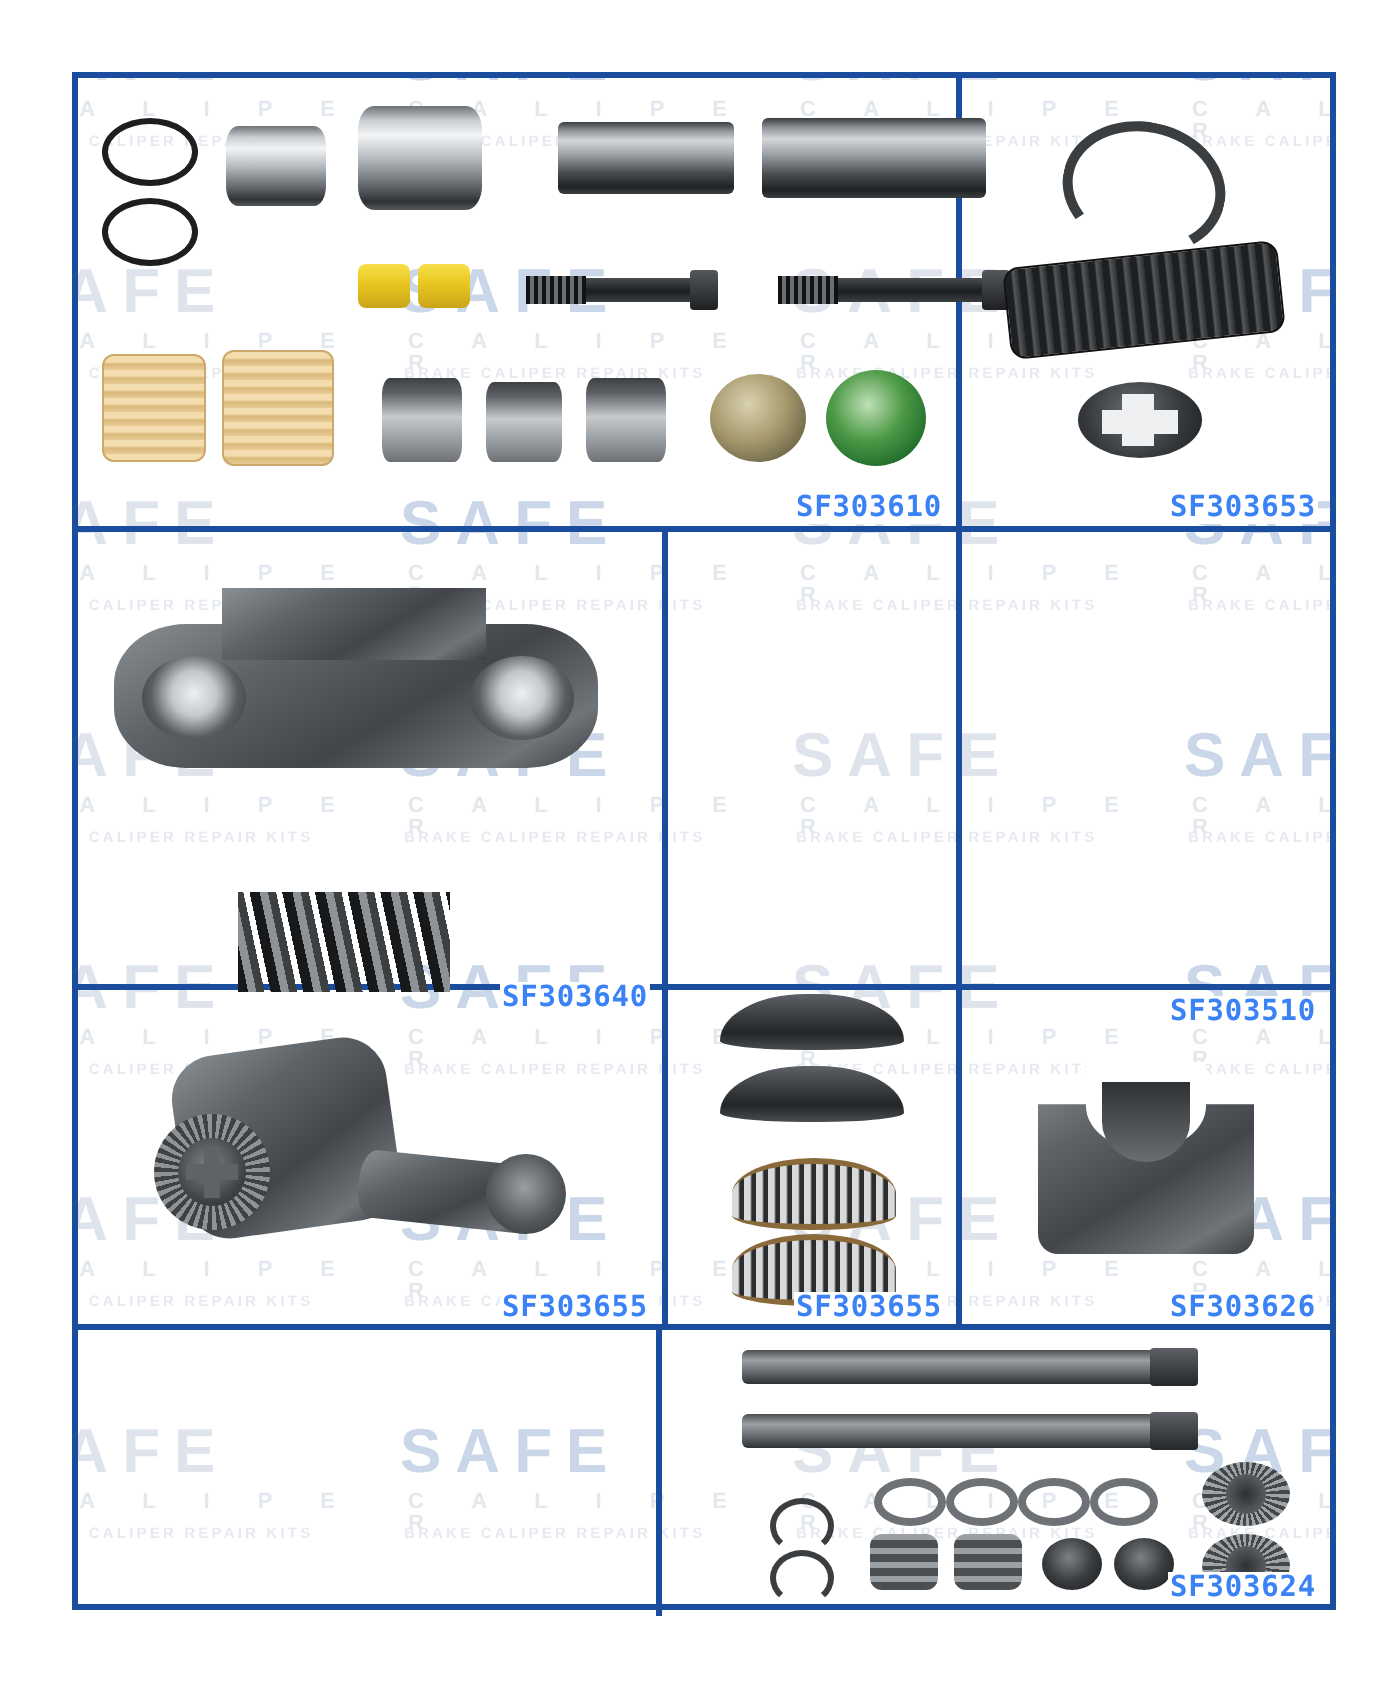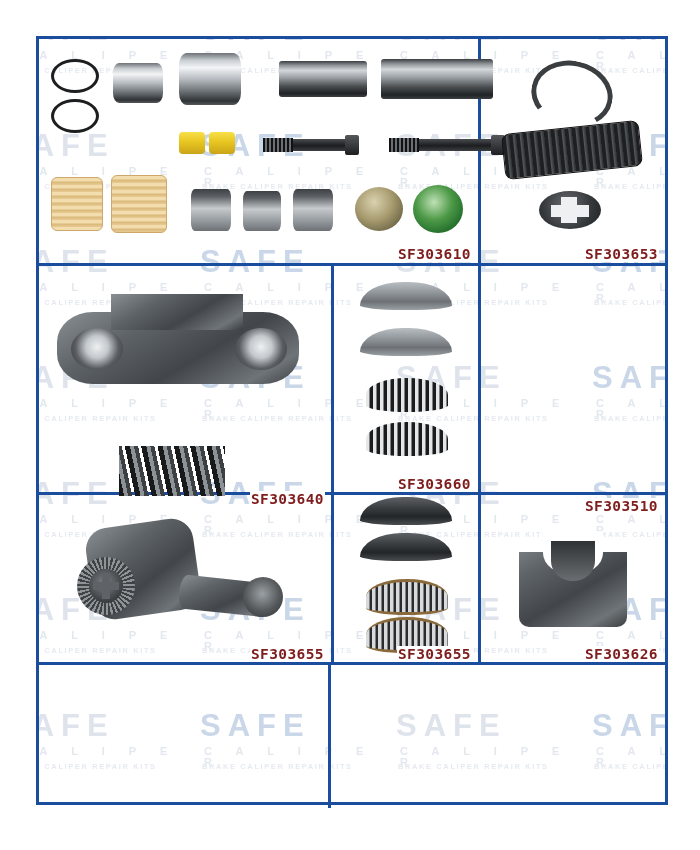--- a/index.html
+++ b/index.html
@@ -30,21 +30,21 @@
 
   
   .grid{position:absolute;left:36px;top:36px;width:632px;height:769px;
         box-sizing:border-box;border:3px solid #1a4d9e;}
   .rule-h{position:absolute;background:#1a4d9e;height:3px;}
   .rule-v{position:absolute;background:#1a4d9e;width:3px;}
 
   .cell{position:absolute;box-sizing:border-box;}
   .code{
     position:absolute;font-family:"DejaVu Sans Mono",monospace;
-    font-size:14.5px;font-weight:700;color:#7f1d1d;letter-spacing:0.4px;
+    font-size:14.5px;font-weight:700;color:#3b82f6;letter-spacing:0.4px;
     background:#ffffff;padding:0 1px;white-space:nowrap;
   }
   .code.br{right:6px;bottom:3px;}
   .code.tr{right:6px;top:3px;}
 
   
   .part{position:absolute;}
 
   
   .cyl{border-radius:3px;}
@@ -280,27 +280,20 @@
 
   <div class="cell" style="left:39px;top:266px;width:292px;height:244px;">
     <div class="part cast" style="left:18px;top:46px;width:242px;height:72px;border-radius:36px/30px;"></div>
     <div class="part cast" style="left:72px;top:28px;width:132px;height:36px;"></div>
     <div class="part" style="left:32px;top:62px;width:52px;height:42px;border-radius:50%;background:radial-gradient(circle at 50% 45%,#eef0f1 0%,#c3c8cc 32%,#5a5e62 62%,#2e3134 100%);"></div>
     <div class="part" style="left:196px;top:62px;width:52px;height:42px;border-radius:50%;background:radial-gradient(circle at 50% 45%,#eef0f1 0%,#c3c8cc 32%,#5a5e62 62%,#2e3134 100%);"></div>
     <div class="part" style="left:80px;top:180px;width:106px;height:50px;background:repeating-linear-gradient(78deg,#17191b 0 5px,#8d9297 5px 9px,#3c4043 9px 13px,transparent 13px 16px);"></div>
     <span class="code br">SF303640</span>
   </div>
 
-  <div class="cell" style="left:334px;top:266px;width:144px;height:229px;">
-    <div class="part shell-grey" style="left:26px;top:16px;width:92px;height:28px;border-radius:50%/90% 90% 18% 18%;"></div>
-    <div class="part shell-grey" style="left:26px;top:62px;width:92px;height:28px;border-radius:50%/90% 90% 18% 18%;"></div>
-    <div class="part needle" style="left:32px;top:112px;width:82px;height:34px;border-radius:50%/50% 50% 20% 20%;"></div>
-    <div class="part needle" style="left:32px;top:156px;width:82px;height:34px;border-radius:50%/50% 50% 20% 20%;"></div>
-    <span class="code br">SF303660</span>
-  </div>
 
 
   <div class="cell" style="left:39px;top:495px;width:292px;height:170px;">
     <div class="part cast" style="left:50px;top:28px;width:108px;height:92px;border-radius:22px;transform:rotate(-8deg);"></div>
     <div class="part" style="left:38px;top:62px;width:58px;height:58px;border-radius:50%;background:repeating-conic-gradient(#3e4245 0deg 5deg,#8e9398 5deg 10deg);"></div>
     <div class="part" style="left:50px;top:74px;width:34px;height:34px;border-radius:50%;background:radial-gradient(circle at 45% 40%,#7d8186,#3b3e41 70%);"></div>
     <div class="part" style="left:63px;top:78px;width:8px;height:26px;background:#5f6367;"></div>
     <div class="part" style="left:54px;top:87px;width:26px;height:8px;background:#5f6367;"></div>
     <div class="part cast" style="left:140px;top:84px;width:92px;height:34px;border-radius:8px/16px;transform:rotate(6deg);"></div>
     <div class="part" style="left:204px;top:82px;width:40px;height:40px;border-radius:50%;background:radial-gradient(circle at 48% 42%,#9ba0a4 0%,#55595c 55%,#2e3134 100%);"></div>
@@ -319,14 +312,41 @@
     <span class="code tr">SF303510</span>
     <div class="part cast" style="left:38px;top:36px;width:108px;height:96px;
          border-radius:10px;
          clip-path:polygon(0% 22%,26% 22%,30% 0%,70% 0%,74% 22%,100% 22%,100% 100%,0% 100%);"></div>
     <div class="part" style="left:62px;top:36px;width:60px;height:44px;background:#ffffff;border-radius:0 0 50% 50%;"></div>
     <div class="part" style="left:70px;top:46px;width:44px;height:40px;background:linear-gradient(180deg,#2f3235,#6a6e72);border-radius:0 0 50% 50%;"></div>
     <span class="code br">SF303626</span>
   </div>
 
 
+  <div class="cell" style="left:331px;top:665px;width:334px;height:140px;">
+    <div class="part" style="left:40px;top:10px;width:210px;height:17px;background:linear-gradient(180deg,#4c5053 0%,#9a9fa3 30%,#6b6f73 62%,#2e3134 100%);border-radius:3px;"></div>
+    <div class="part" style="left:244px;top:9px;width:24px;height:19px;background:linear-gradient(180deg,#5c6064,#24272a);border-radius:2px;"></div>
+    <div class="part" style="left:40px;top:42px;width:210px;height:17px;background:linear-gradient(180deg,#4c5053 0%,#9a9fa3 30%,#6b6f73 62%,#2e3134 100%);border-radius:3px;"></div>
+    <div class="part" style="left:244px;top:41px;width:24px;height:19px;background:linear-gradient(180deg,#5c6064,#24272a);border-radius:2px;"></div>
+
+    <div class="part snapring" style="left:54px;top:84px;width:26px;height:22px;border-width:3px;"></div>
+    <div class="part snapring" style="left:54px;top:110px;width:26px;height:22px;border-width:3px;"></div>
+
+    <div class="part" style="left:106px;top:74px;width:28px;height:16px;border-radius:50%;border:4px solid #6e7276;"></div>
+    <div class="part" style="left:142px;top:74px;width:28px;height:16px;border-radius:50%;border:4px solid #6e7276;"></div>
+    <div class="part" style="left:178px;top:74px;width:28px;height:16px;border-radius:50%;border:4px solid #6e7276;"></div>
+    <div class="part" style="left:214px;top:74px;width:26px;height:16px;border-radius:50%;border:4px solid #6e7276;"></div>
+
+    <div class="part" style="left:104px;top:102px;width:34px;height:28px;border-radius:6px;background:repeating-linear-gradient(180deg,#9aa0a4 0 3px,#4b4f52 3px 7px);"></div>
+    <div class="part" style="left:146px;top:102px;width:34px;height:28px;border-radius:6px;background:repeating-linear-gradient(180deg,#9aa0a4 0 3px,#4b4f52 3px 7px);"></div>
+
+    <div class="part" style="left:190px;top:104px;width:30px;height:26px;border-radius:50%;background:radial-gradient(circle at 45% 38%,#7d8186 0%,#3a3d40 50%,#17191b 100%);"></div>
+    <div class="part" style="left:226px;top:104px;width:30px;height:26px;border-radius:50%;background:radial-gradient(circle at 45% 38%,#7d8186 0%,#3a3d40 50%,#17191b 100%);"></div>
+
+    <div class="part" style="left:270px;top:66px;width:44px;height:32px;border-radius:50%;background:repeating-conic-gradient(#43474a 0deg 6deg,#9ea3a7 6deg 12deg);"></div>
+    <div class="part" style="left:282px;top:72px;width:20px;height:20px;border-radius:50%;background:radial-gradient(circle,#2d3033,#6a6e72);"></div>
+    <div class="part" style="left:270px;top:102px;width:44px;height:32px;border-radius:50%;background:repeating-conic-gradient(#43474a 0deg 6deg,#9ea3a7 6deg 12deg);"></div>
+    <div class="part" style="left:282px;top:108px;width:20px;height:20px;border-radius:50%;background:radial-gradient(circle,#2d3033,#6a6e72);"></div>
+
+    <span class="code br">SF303624</span>
+  </div>
 
 </div>
 
 </body></html>

